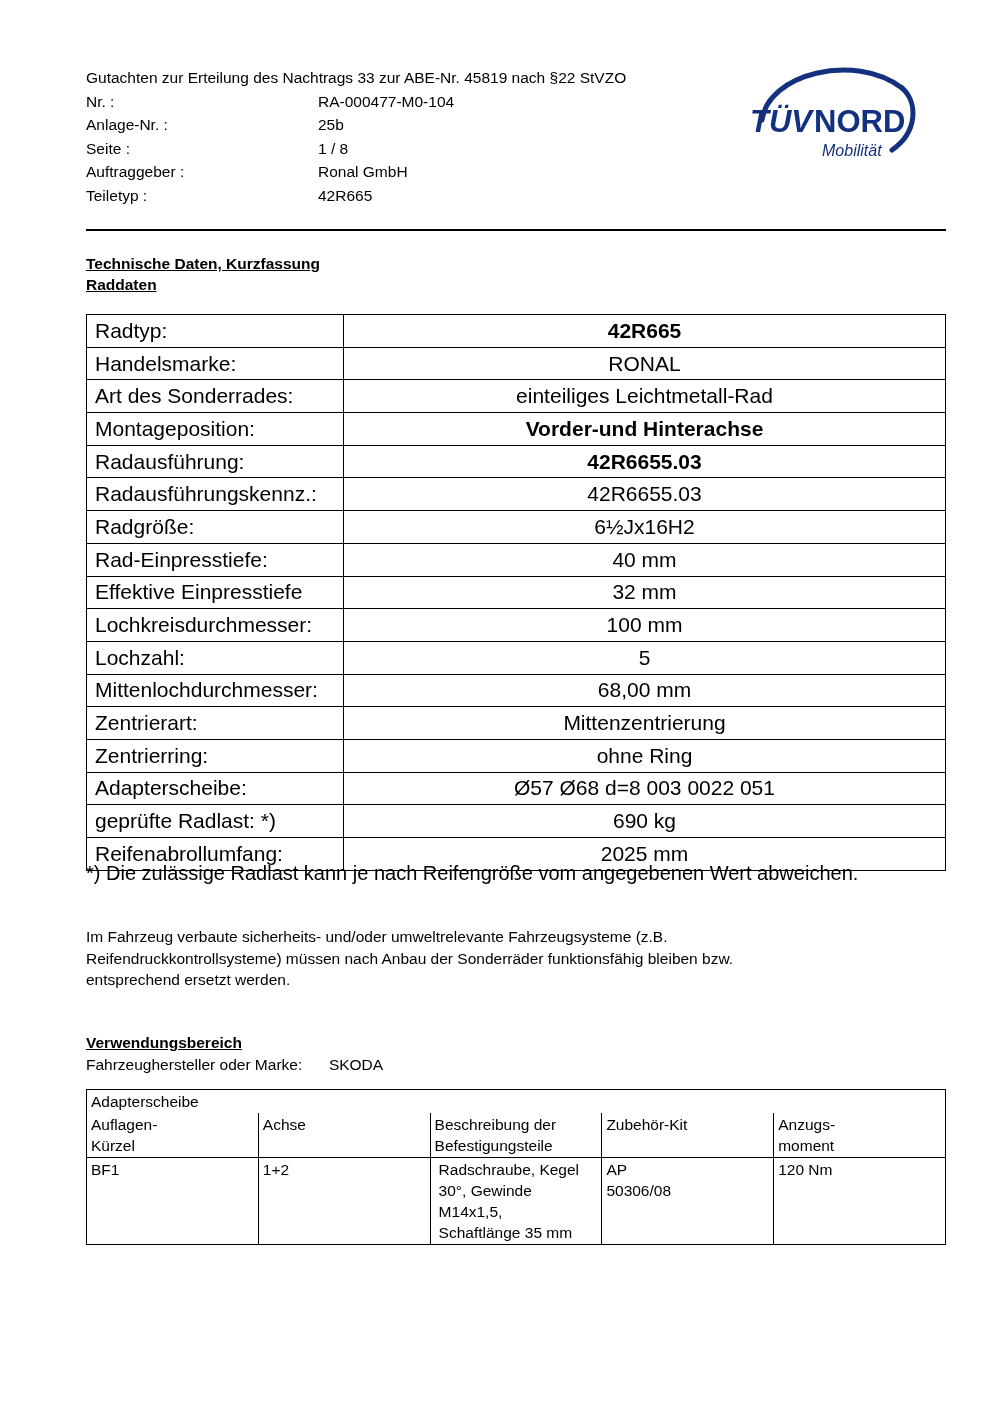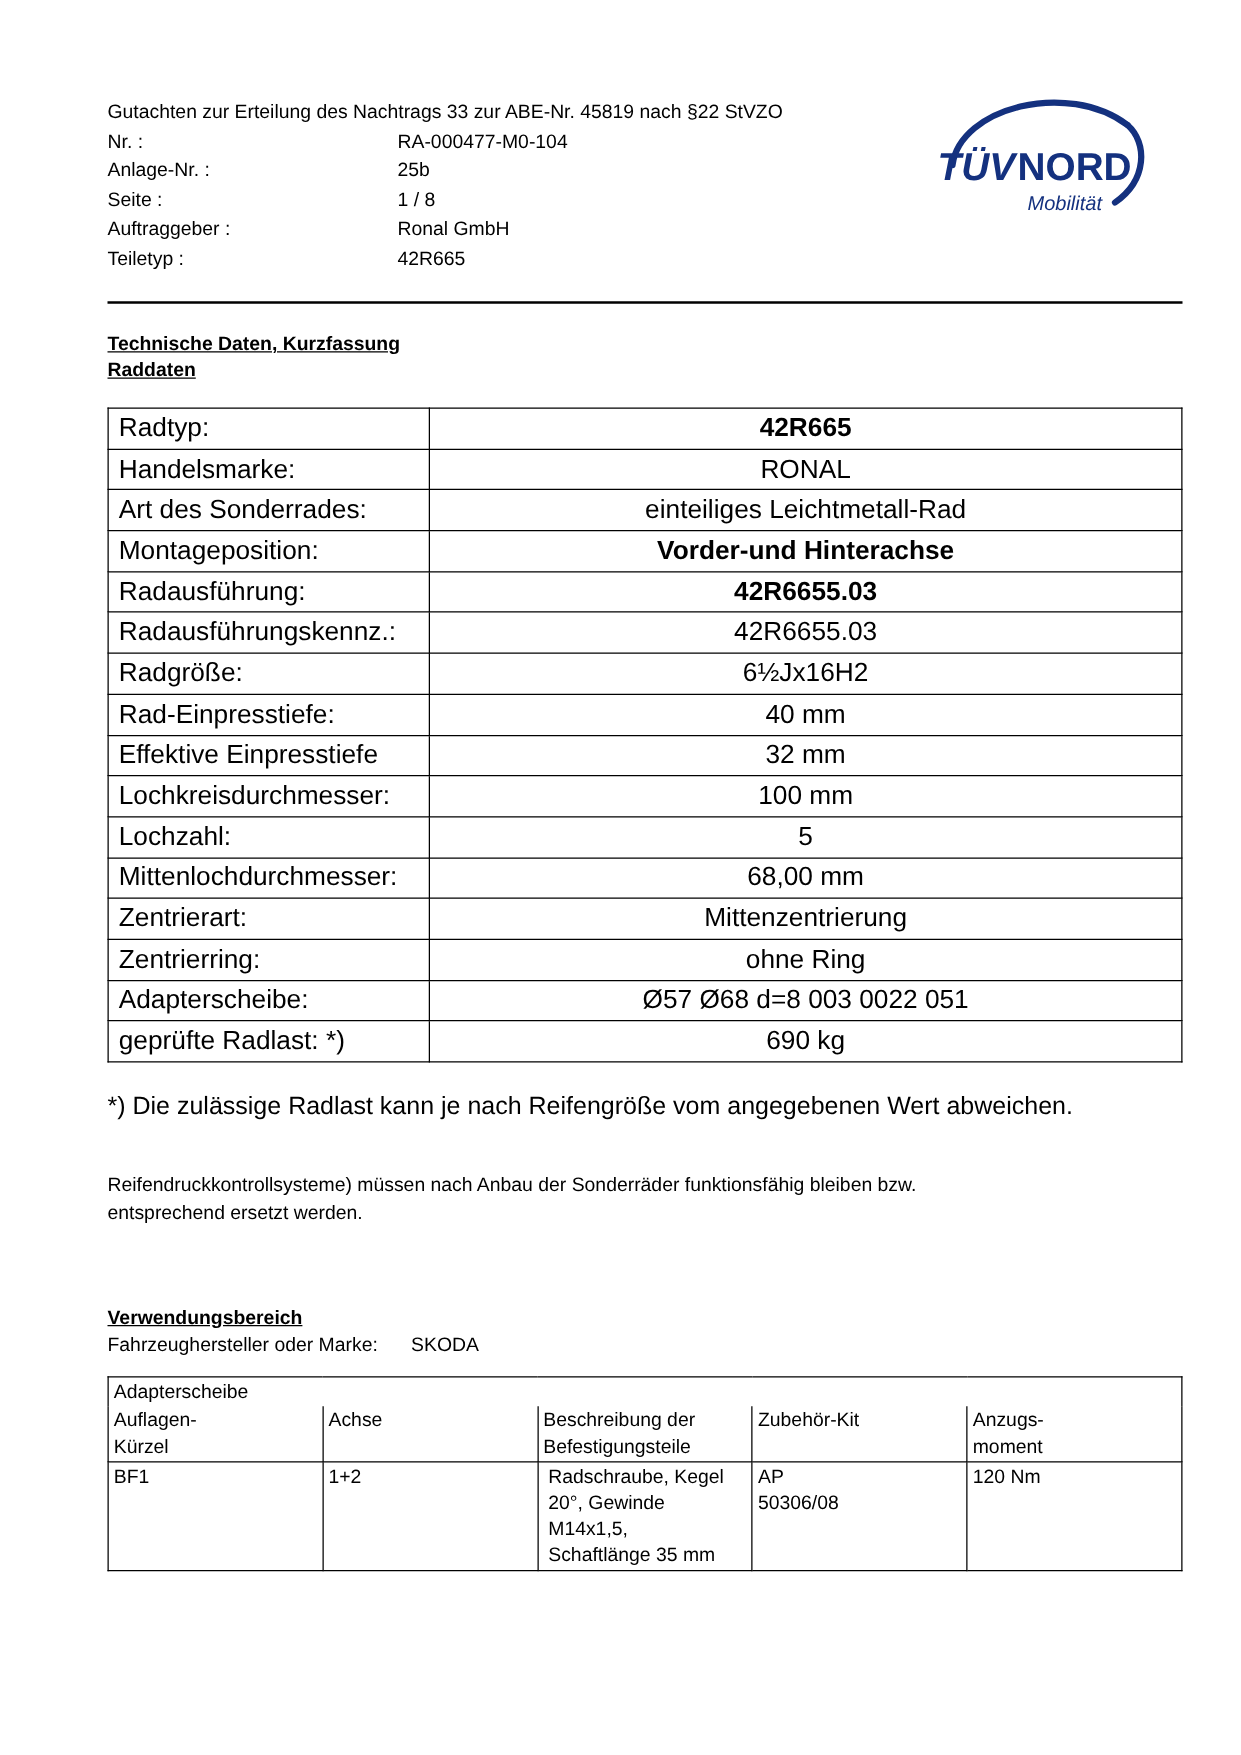--- a/index.html
+++ b/index.html
@@ -10,21 +10,21 @@
   body {
     width: 993px;
     height: 1404px;
     font-family: "Liberation Sans", sans-serif;
     color: #000000;
     position: relative;
     overflow: hidden;
   }
   .page {
     position: absolute;
-    left: 0; top: 12px;
+    left: 0; top: 0;
     width: 993px;
     height: 1224px;
   }
 
   
   .header {
     position: absolute;
     left: 86px;
     top: 66px;
     width: 820px;
@@ -263,26 +263,31 @@
         <td class="v">ohne Ring</td>
       </tr>
       <tr>
         <td class="k">Adapterscheibe:</td>
         <td class="v">Ø57  Ø68  d=8  003 0022 051</td>
       </tr>
       <tr>
         <td class="k">geprüfte Radlast: *)</td>
         <td class="v">690 kg</td>
       </tr>
+      <tr>
+        <td class="k">Reifenabrollumfang:</td>
+        <td class="v">2025 mm</td>
+      </tr>
     </tbody>
   </table>
 
   <div class="footnote">*) Die zulässige Radlast kann je nach Reifengröße vom angegebenen Wert abweichen.</div>
 
   <div class="blk" id="blk-allgemeine">
+    <div>Im Fahrzeug verbaute sicherheits- und/oder umweltrelevante Fahrzeugsysteme (z.B.</div>
     <div>Reifendruckkontrollsysteme) müssen nach Anbau der Sonderräder funktionsfähig bleiben bzw.</div>
     <div>entsprechend ersetzt werden.</div>
   </div>
 
   <div class="blk" id="blk-verwendung">
     <div class="h">Verwendungsbereich</div>
     <div>
       <span>Fahrzeughersteller oder Marke:</span>
       <span style="display:inline-block;width:18px"></span>
       <span>SKODA</span>
@@ -304,21 +309,21 @@
         <td class="c-kit">Zubehör-Kit</td>
         <td class="c-mom">
           <div>Anzugs-</div>
           <div>moment</div>
         </td>
       </tr>
       <tr>
         <td class="c-kurz">BF1</td>
         <td class="c-achse">1+2</td>
         <td class="c-beschr">
-          <div class="cellpad">Radschraube, Kegel 20°, Gewinde M14x1,5,</div>
+          <div class="cellpad">Radschraube, Kegel 30°, Gewinde M14x1,5,</div>
           <div class="cellpad">Schaftlänge 35 mm</div>
         </td>
         <td class="c-kit">
           <div>AP</div>
           <div>50306/08</div>
         </td>
         <td class="c-mom">120 Nm</td>
       </tr>
     </tbody>
   </table>

